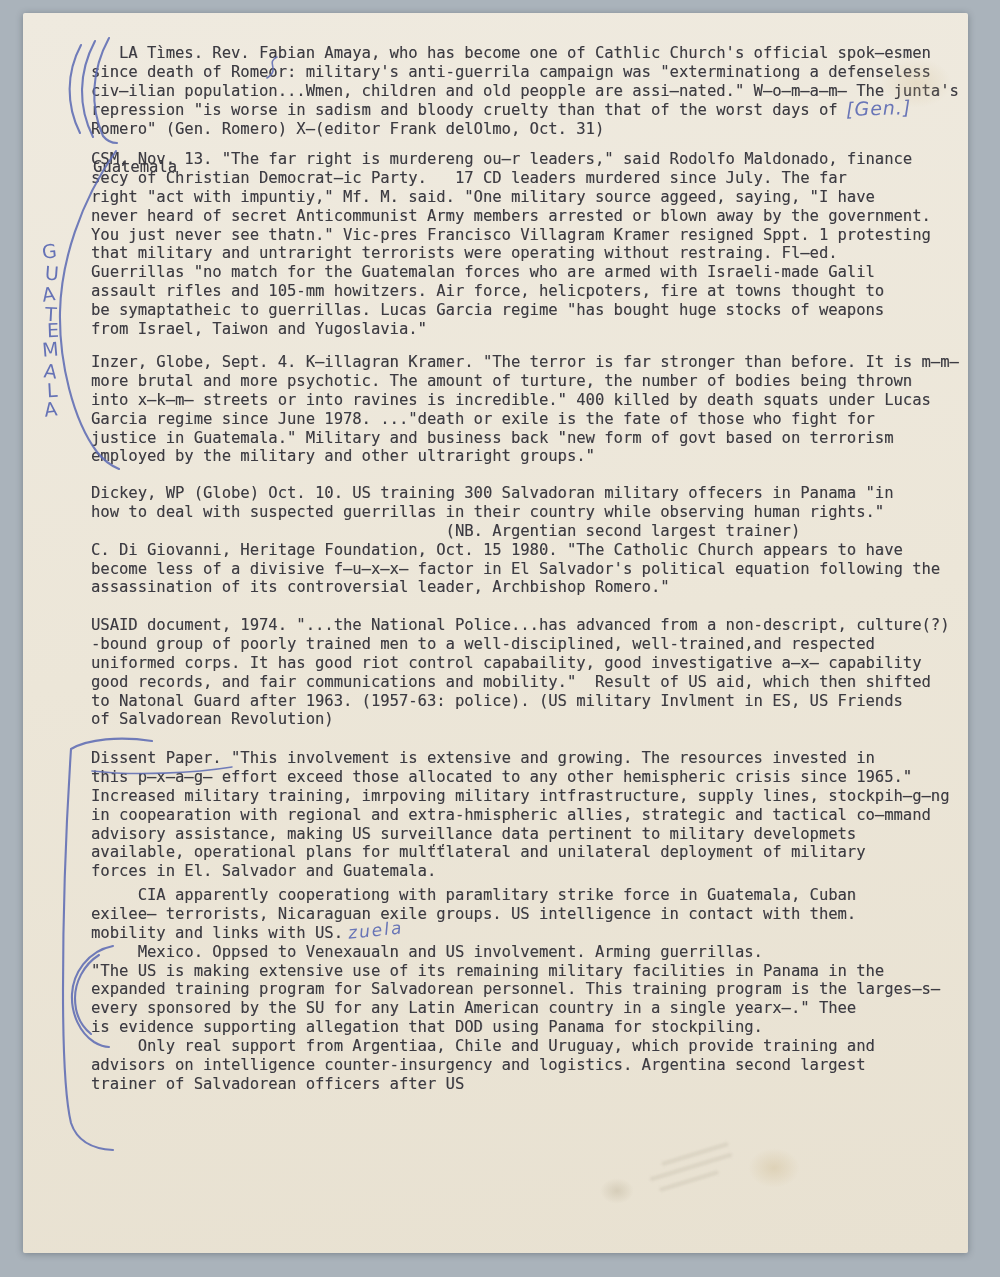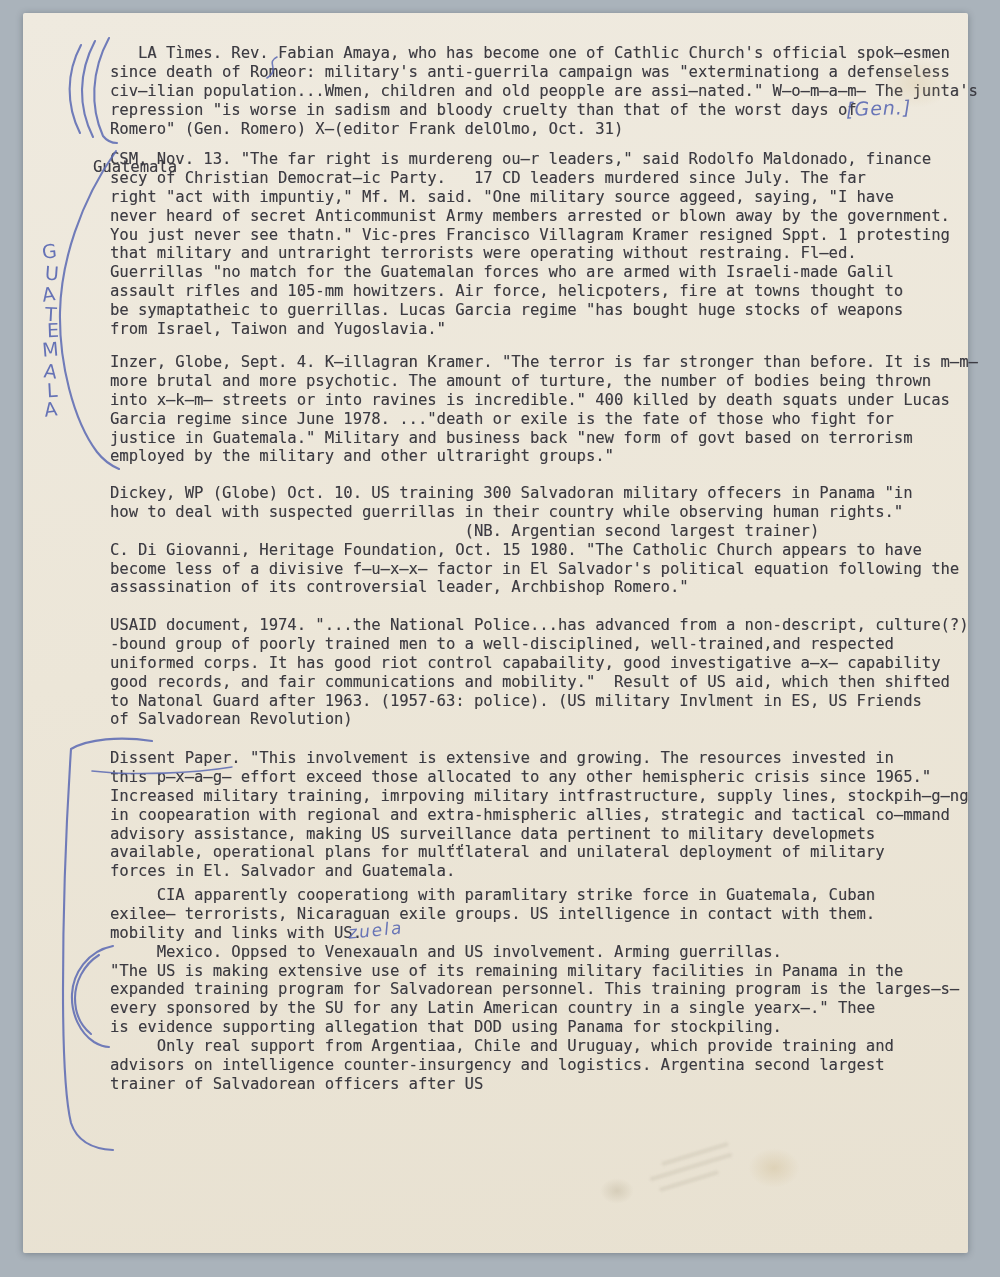--- a/index.html
+++ b/index.html
@@ -13,21 +13,21 @@
     background:linear-gradient(173deg,#efeadf 0%,#ece6d8 50%,#e8e1d1 100%);
     box-shadow:0 1px 7px rgba(30,40,50,.35);
     border-radius:2px;
   }
   .typescript{
     position:absolute;left:0;top:0;width:1000px;height:1277px;
     font-family:"DejaVu Sans Mono",monospace;
     font-size:15.5px;line-height:18.9px;color:var(--ink);
     text-shadow:.3px .3px 0 rgba(44,42,50,.35);
   }
-  .para{position:absolute;left:110px;white-space:pre;}
+  .para{position:absolute;left:91px;white-space:pre;}
   .tline{height:18.9px;}
   .inserted-word{
     position:absolute;left:93px;top:158px;
     font-family:"DejaVu Sans Mono",monospace;font-size:15.5px;color:var(--ink);
     text-shadow:.3px .3px 0 rgba(44,42,50,.35);
   }
   .hw{
     position:absolute;color:var(--pen);font-family:"DejaVu Sans",sans-serif;
     font-style:italic;opacity:.92;
   }

